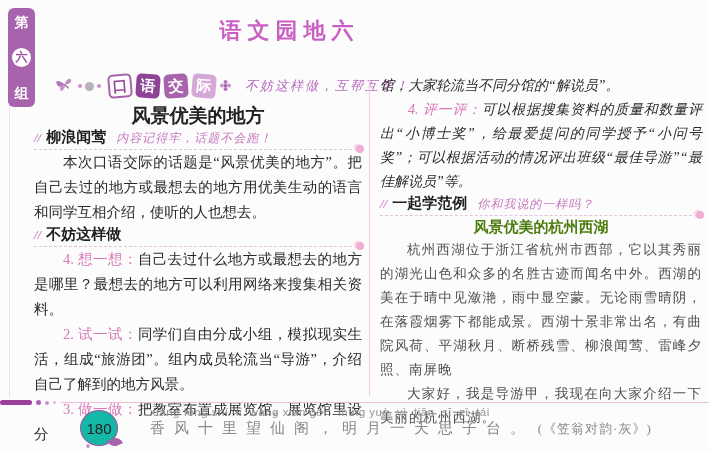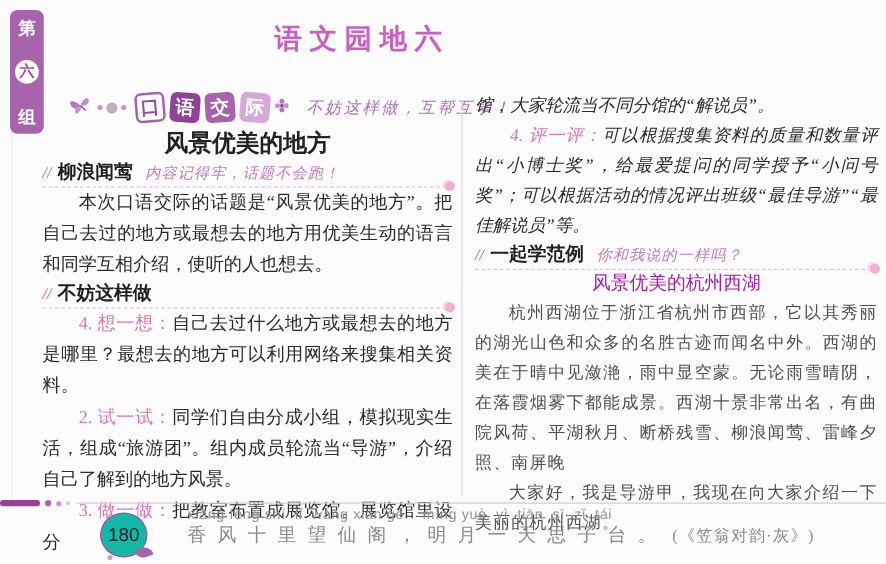--- a/index.html
+++ b/index.html
@@ -71,22 +71,22 @@
   .sec-note { margin-left:10px; font-size:12px; font-style:italic; color:#c678be; letter-spacing:1px; }
 
   .body-p {
     font-size:14.5px; color:#2a2a2a; line-height:25px; text-align:justify; text-indent:2em;
   }
   .col-right .body-p { font-size:14px; line-height:24px;font-style:italic; }
   .no-indent { text-indent:0; }
   .lead { color:#d878b8; }
 
   .essay-title {
-    text-align:center; font-family:"Liberation Sans",sans-serif; font-weight:normal;
-    font-size:15px; color:#a21caf; height:22px; line-height:22px;
+    text-align:center; font-family:"Liberation Sans",sans-serif; font-weight:bold;
+    font-size:15px; color:#4d7c0f; height:22px; line-height:22px;
   }
   .essay-p {
     font-size:13.5px; color:#4f4f4f; line-height:24px; letter-spacing:1px;
     text-align:justify; text-indent:2em;
   }
 
   
   .footer-divider { position:absolute; left:0; top:400px; width:709px; display:flex; align-items:center; }
   .fd-bar { width:32px; height:5px; background:#9a3f9a; border-radius:3px; }
   .fd-d1 { width:5px; height:5px; border-radius:50%; background:#b05fb0; margin-left:4px; }

